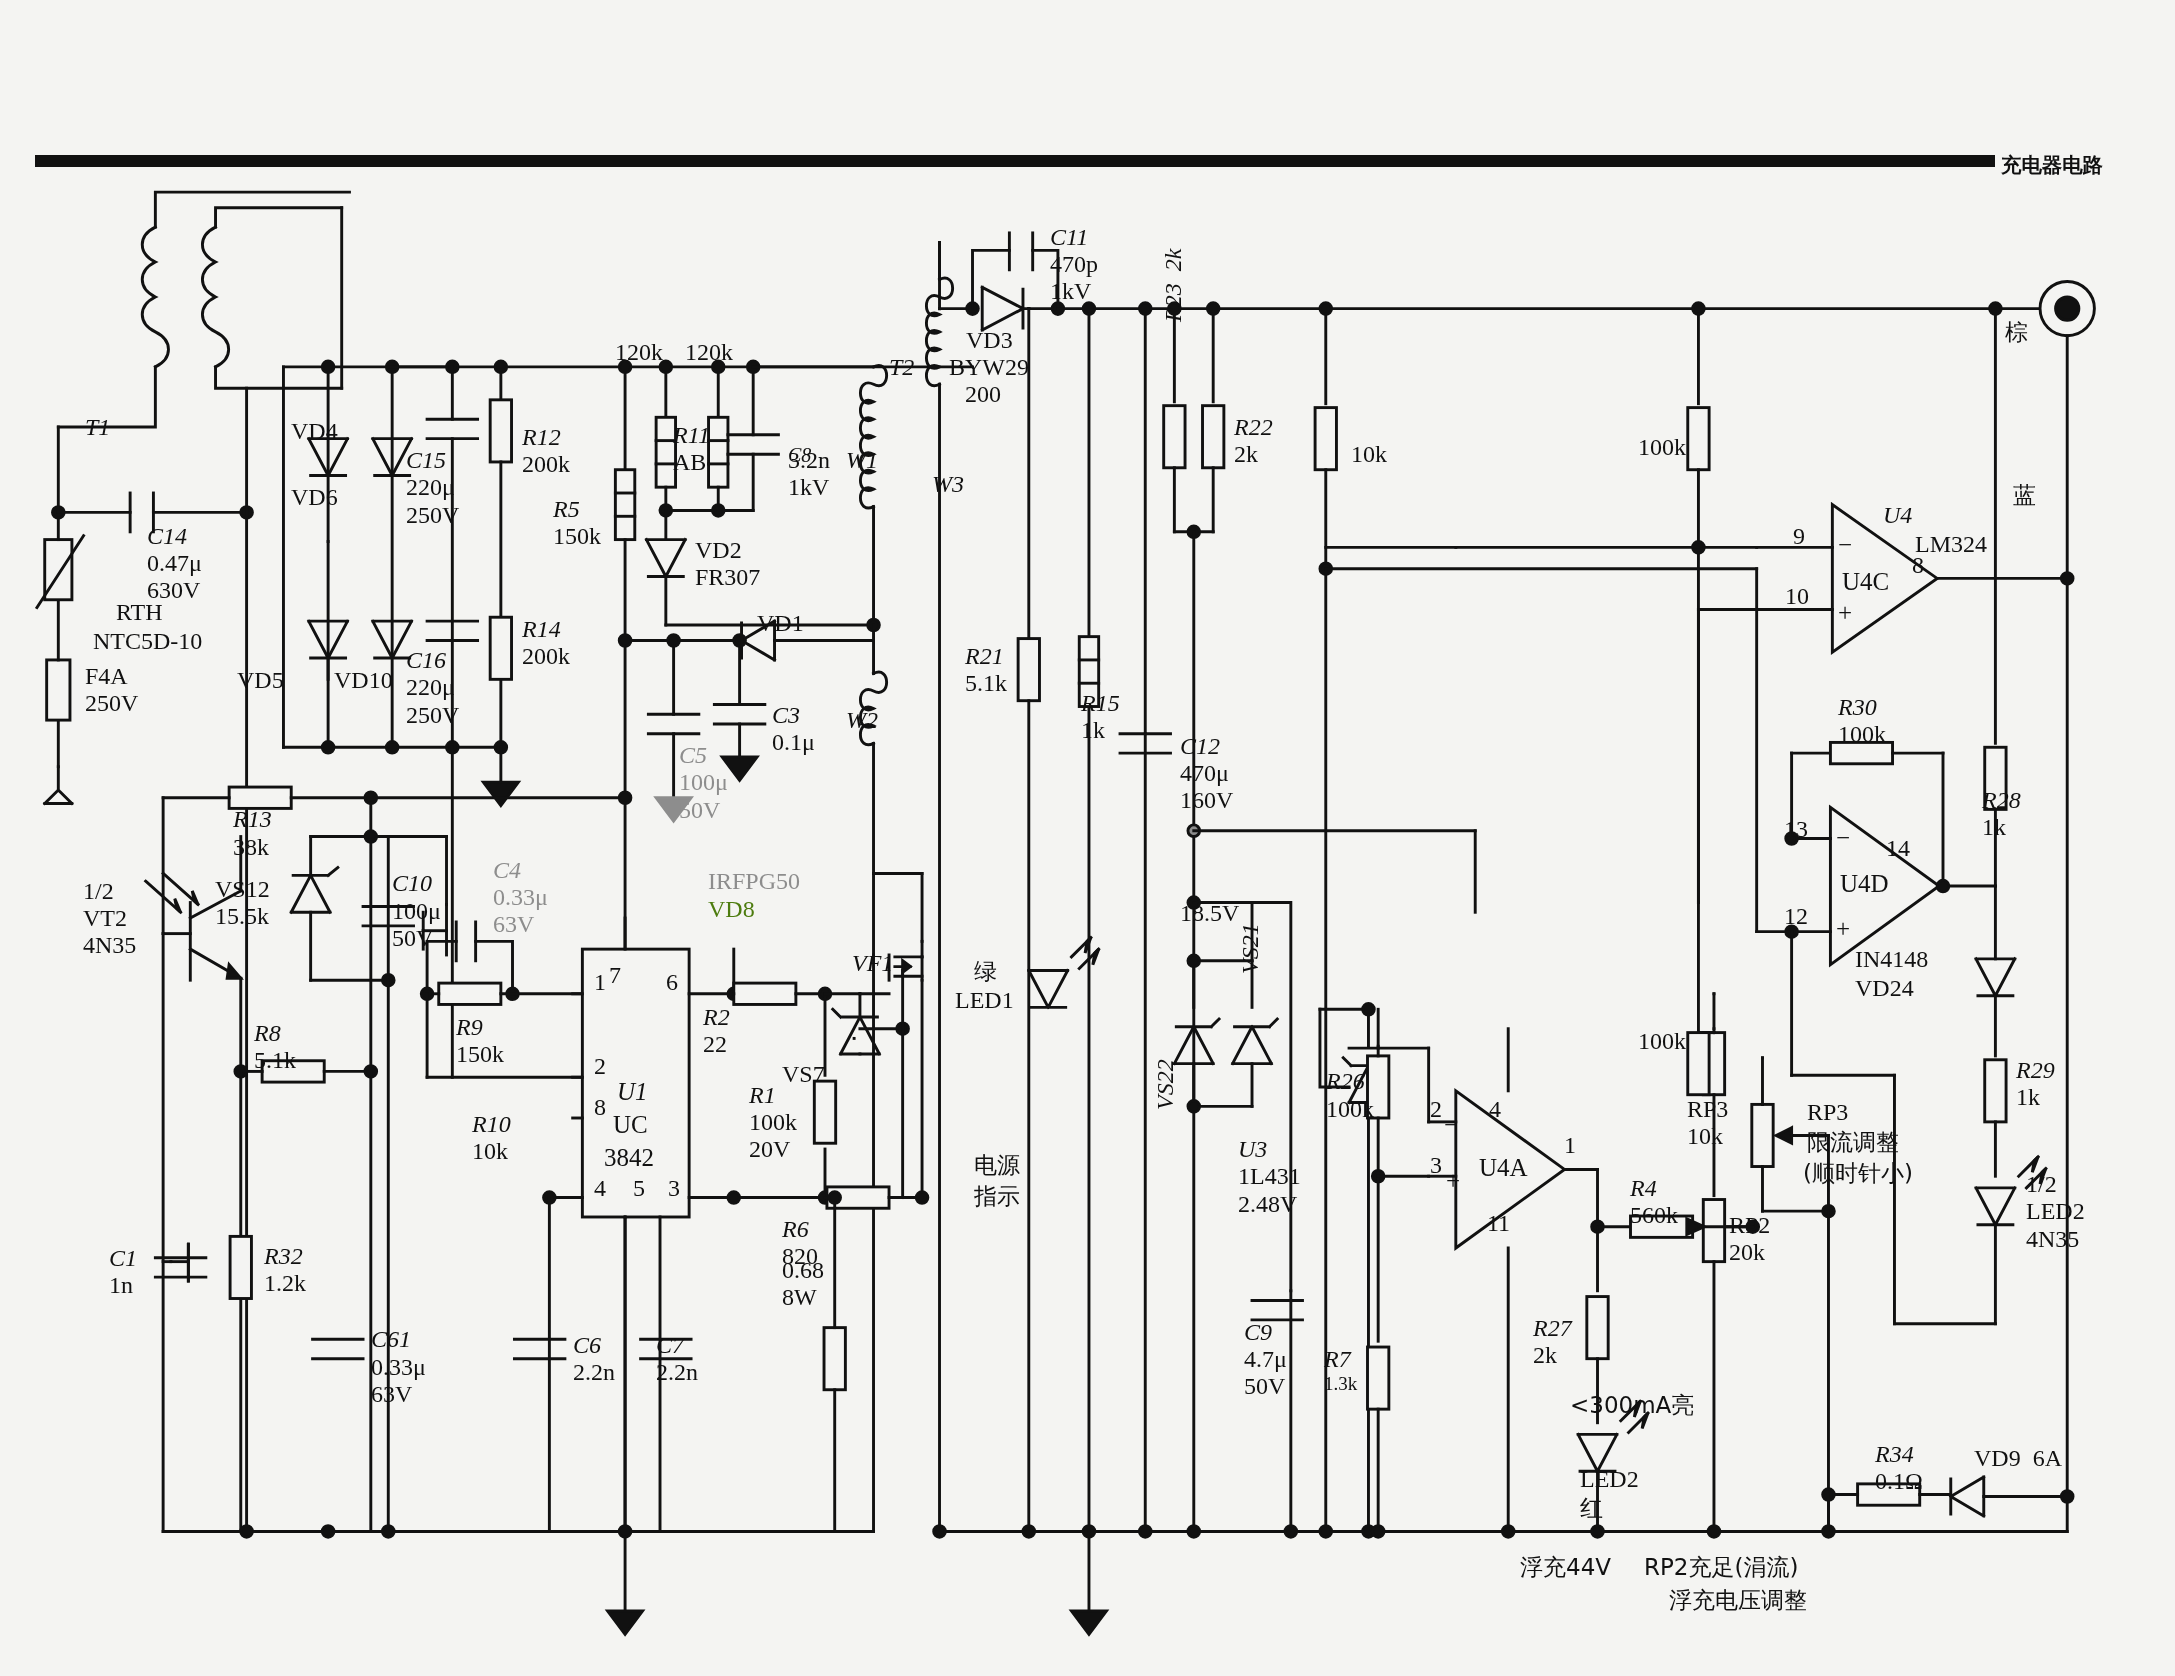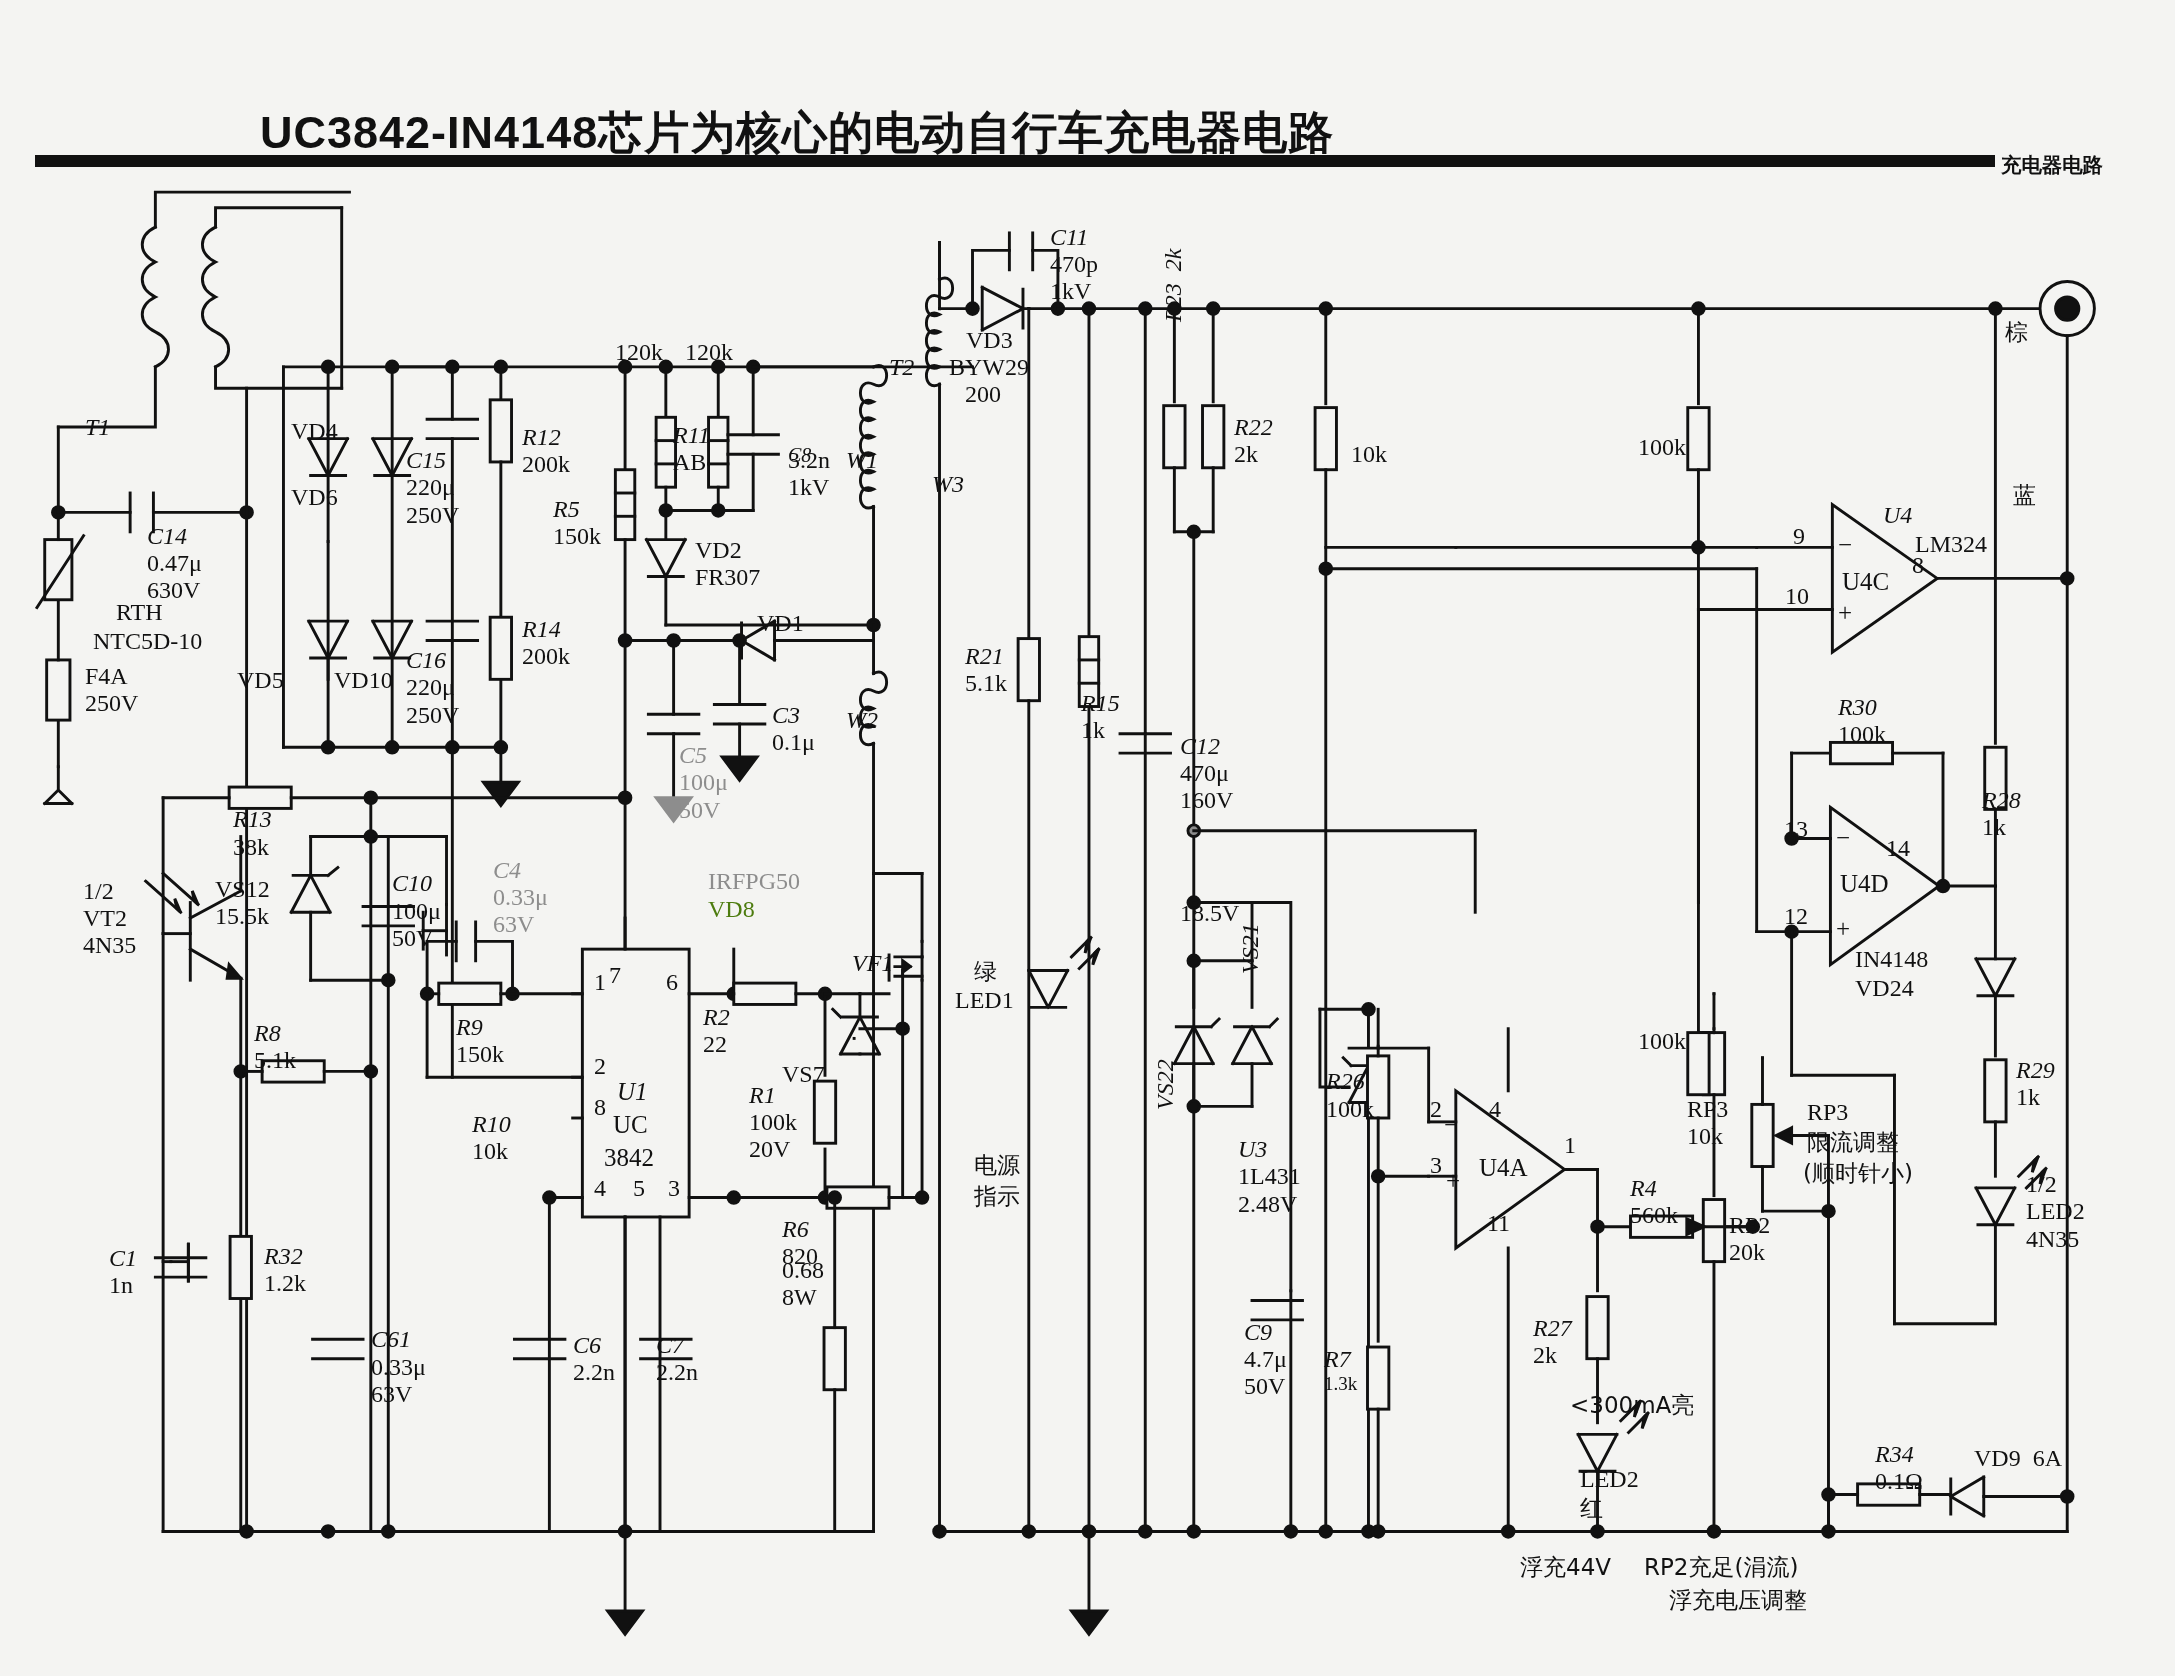--- a/index.html
+++ b/index.html
@@ -14,21 +14,20 @@
           font-size:20.4px;color:#111;white-space:nowrap;}
   .rule{position:absolute;background:#111;}
   svg{position:absolute;left:0;top:0;}
   .cn{font-family:"DejaVu Sans",sans-serif;}
 </style>
 </head>
 <body>
 
 <div id="page">
 
-  <div class="title" style="left:260px;top:103px;">UC3842-IN4148芯片为核心的电动自行车充电器电路</div>
   <div class="rule" style="left:35px;top:155px;width:1960px;height:8.7px;"></div>
   <div class="rule" style="left:35px;top:164px;width:1960px;height:2.9px;"></div>
   <div class="corner" style="left:2001px;top:151px;">充电器电路</div>
 
   <svg id="sheet" width="2176" height="1677" viewBox="0 0 2242 1728">
     <defs>
       <g id="resV">
         <rect x="-11" y="-32" width="22" height="64" fill="#f4f4f2" stroke="#111" stroke-width="3"></rect>
       </g>
       <g id="resH">

